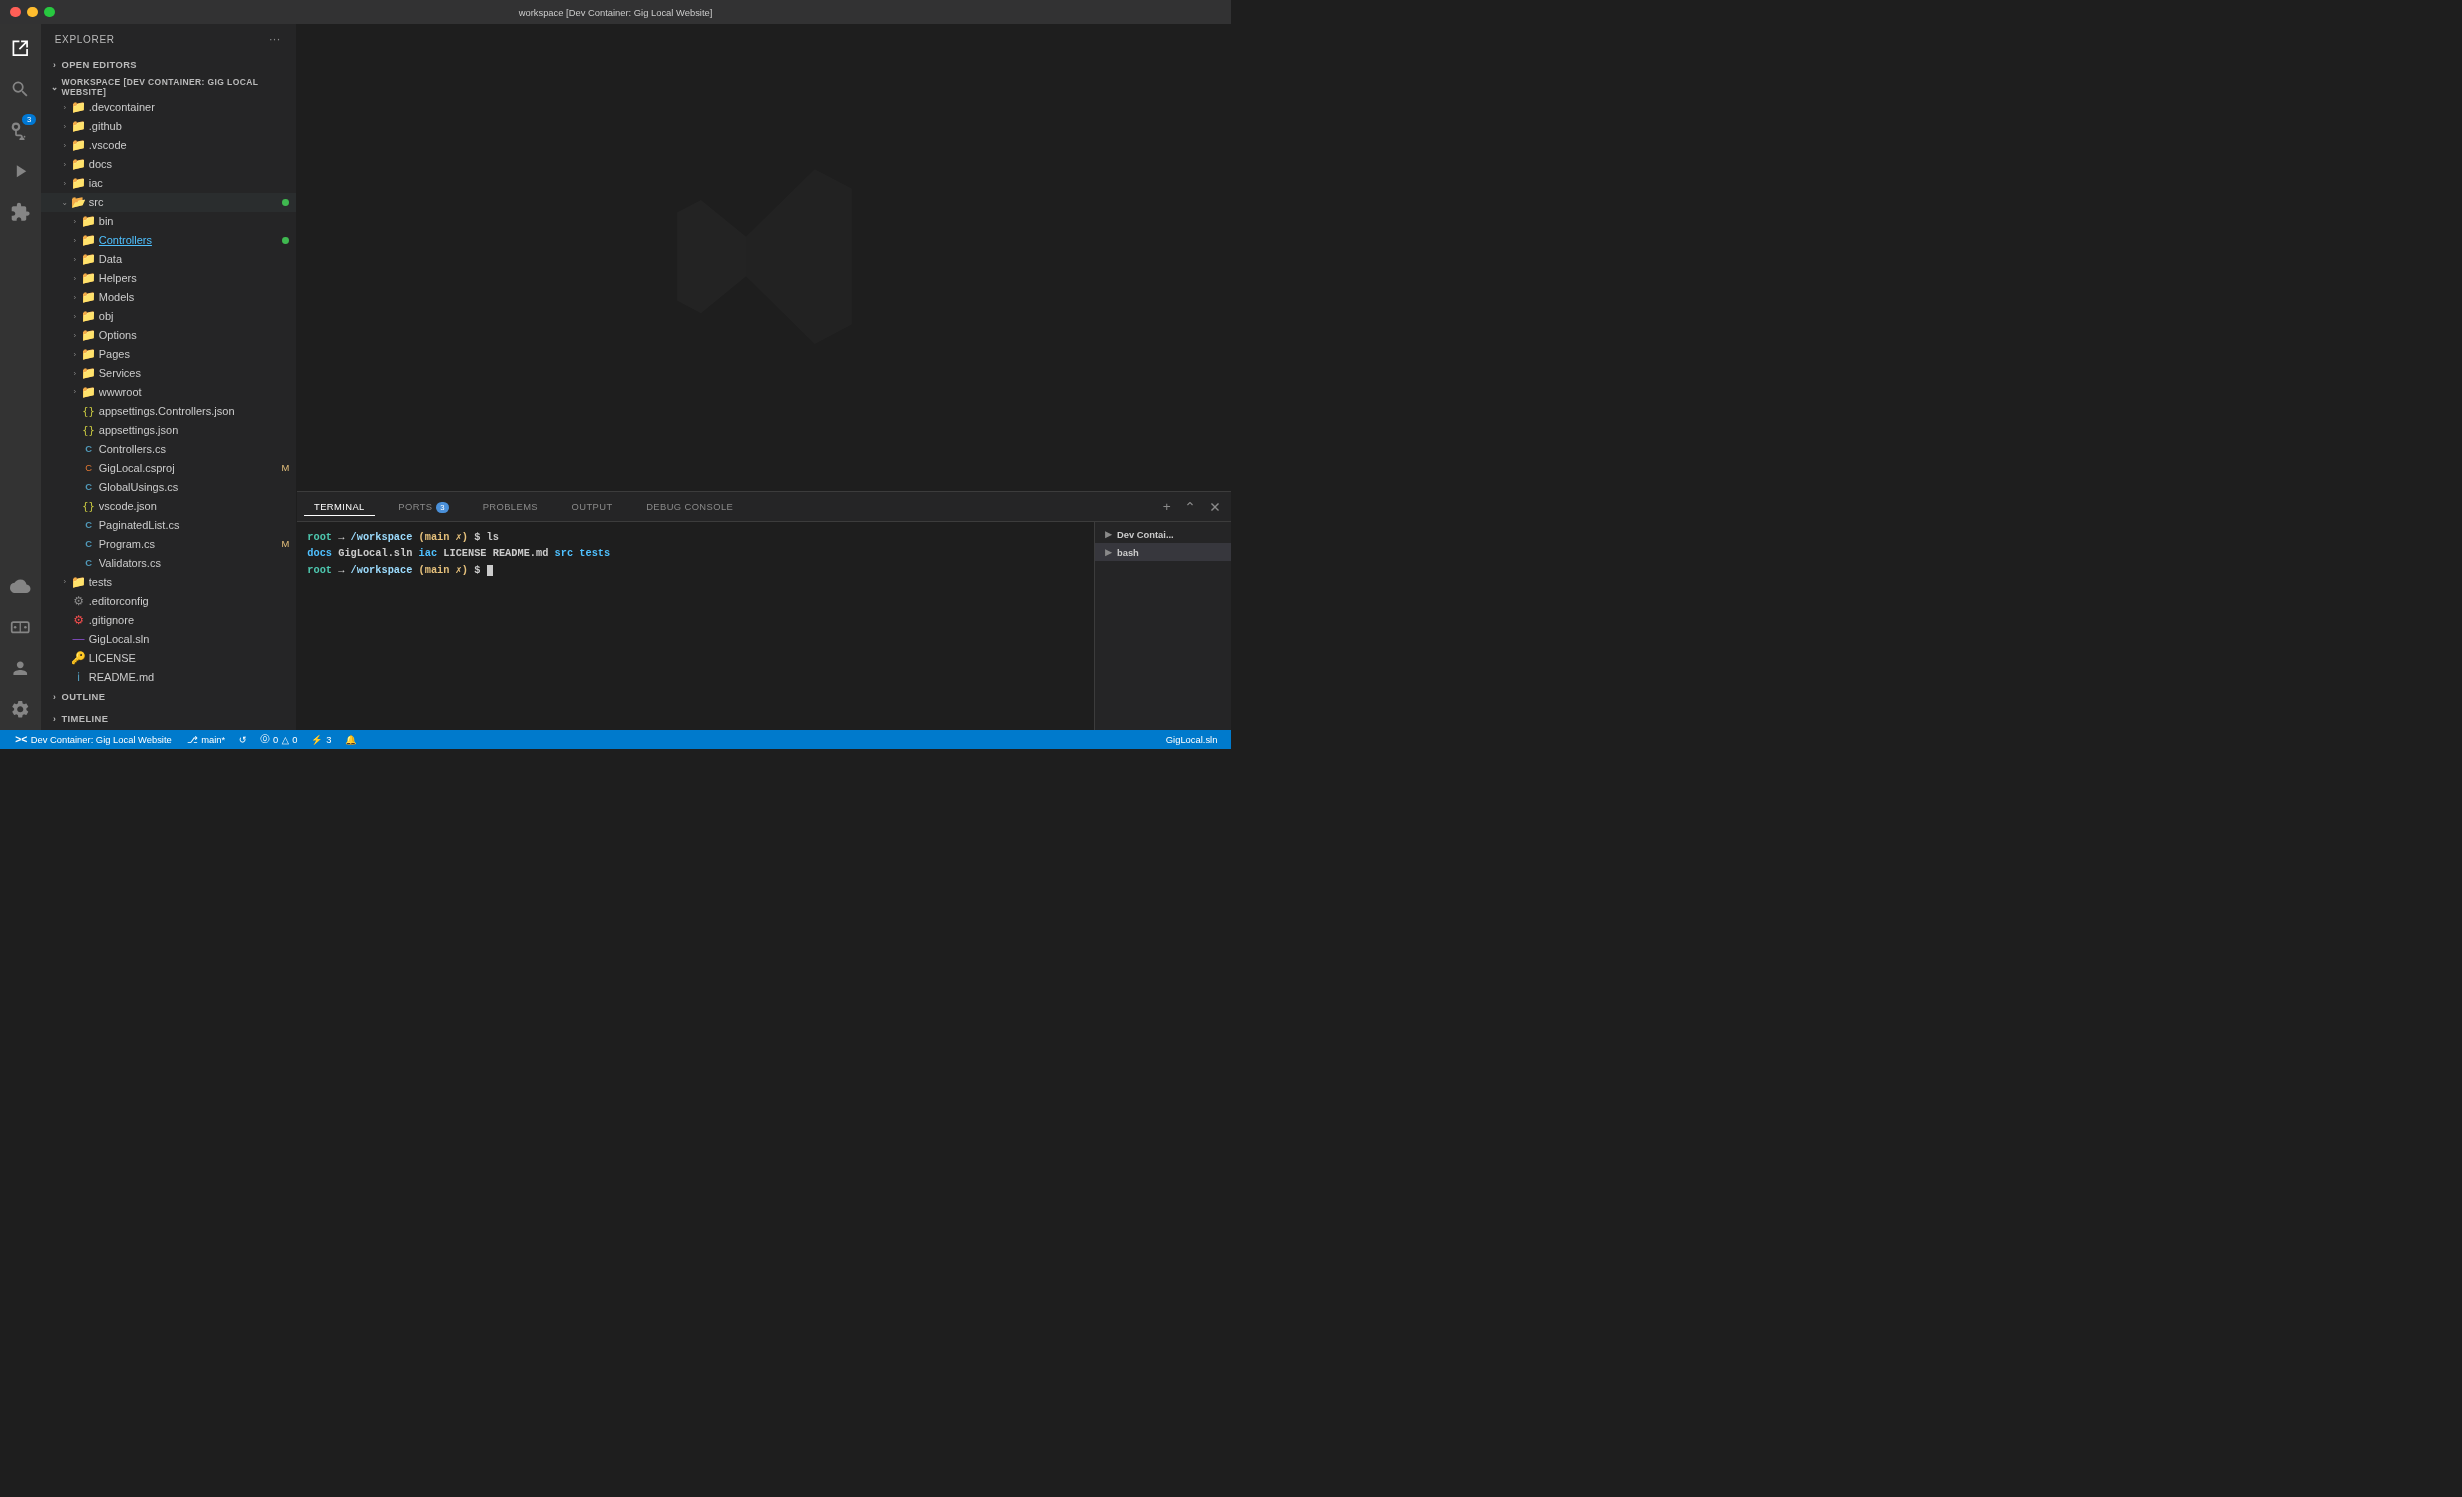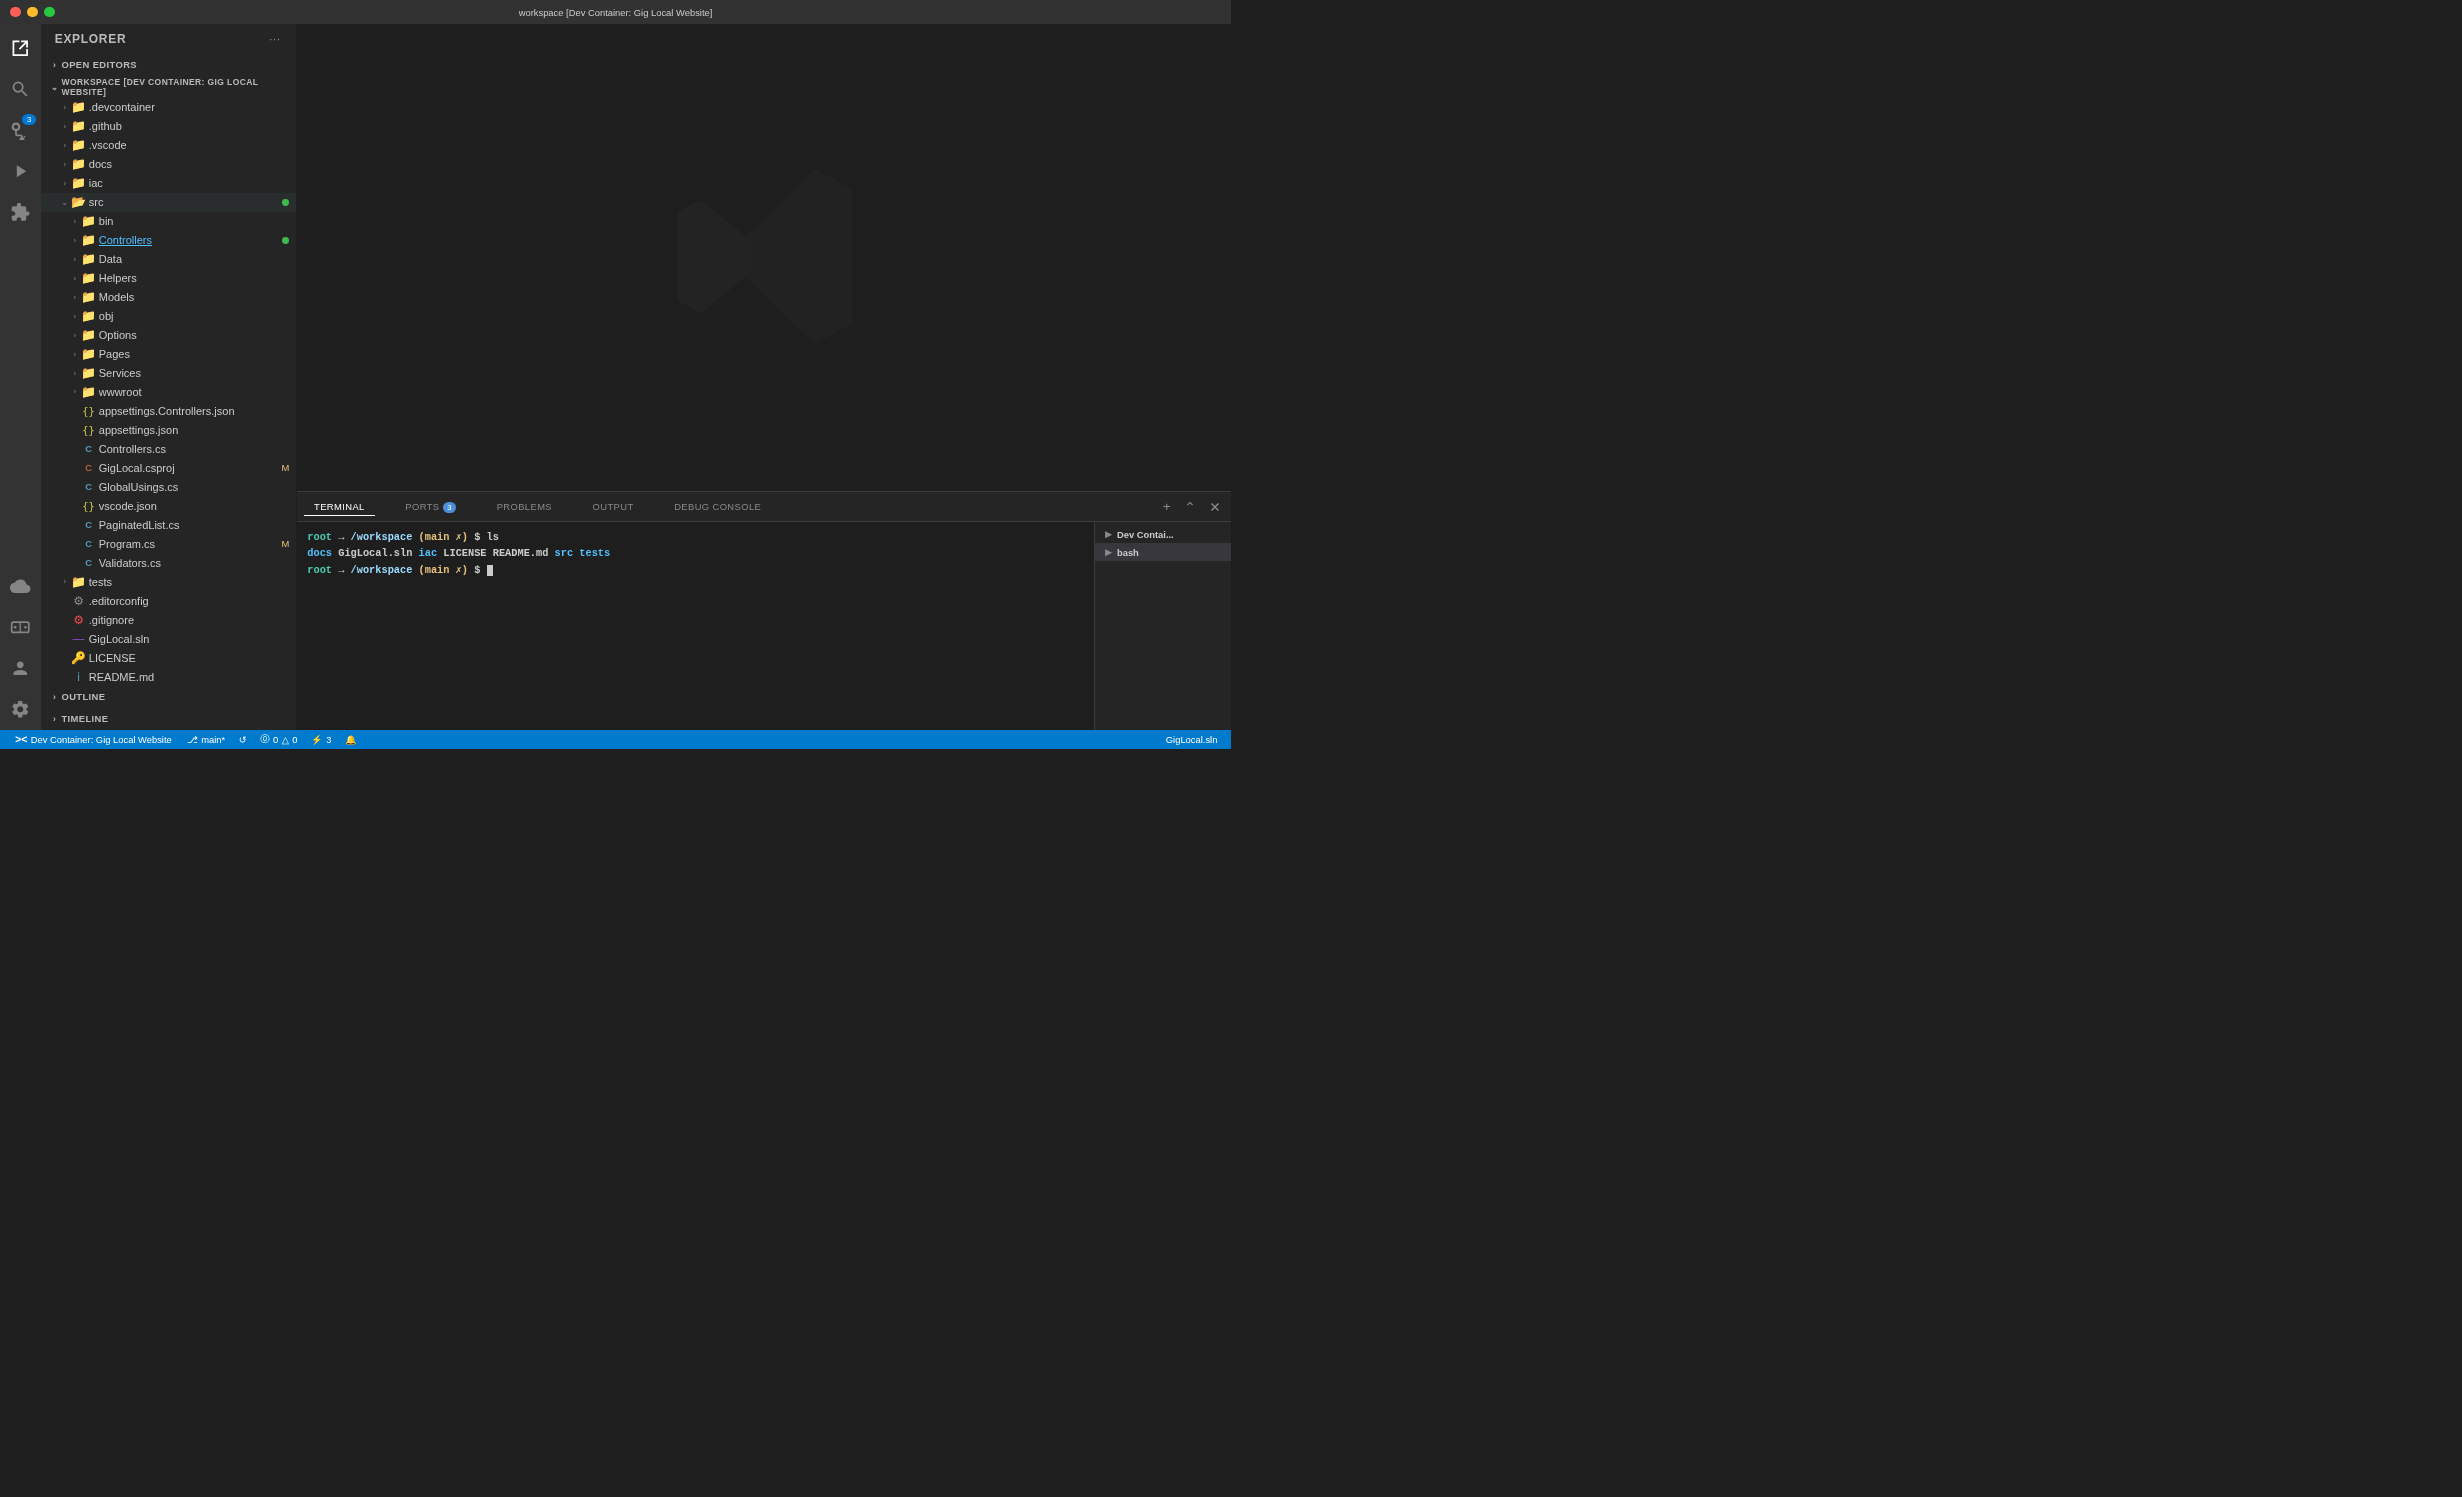--- a/index.html
+++ b/index.html
@@ -117,21 +117,21 @@
       display: flex;
       flex-direction: column;
     }
     .terminal-tabs {
       display: flex;
       align-items: center;
       background: #252526;
       border-bottom: 0.9px solid #3c3c3c;
       height: 30px;
       padding: 0 6.8px;
-      gap: 20px;
+      gap: 13px;
     }
     .terminal-tab {
       padding: 3.4px 10.3px;
       font-size: 9.4px;
       color: #8a8a8a;
       cursor: pointer;
       text-transform: uppercase;
       letter-spacing: 0.4px;
     }
     .terminal-tab.active {
@@ -220,22 +220,22 @@
       overflow-y: auto;
     }
     .sidebar-header {
       display: flex;
       align-items: center;
       justify-content: space-between;
       padding: 6.8px 13.7px;
       height: 30px;
     }
     .sidebar-header-title {
-      font-size: 12px;
-      font-weight: 700;
+      font-size: 10px;
+      font-weight: 400;
       color: #bbbbbb;
       letter-spacing: 0.7px;
       text-transform: uppercase;
     }
     .sidebar-header-actions {
       display: flex;
       gap: 3.4px;
       color: #8a8a8a;
     }
     .sidebar-header-action {

